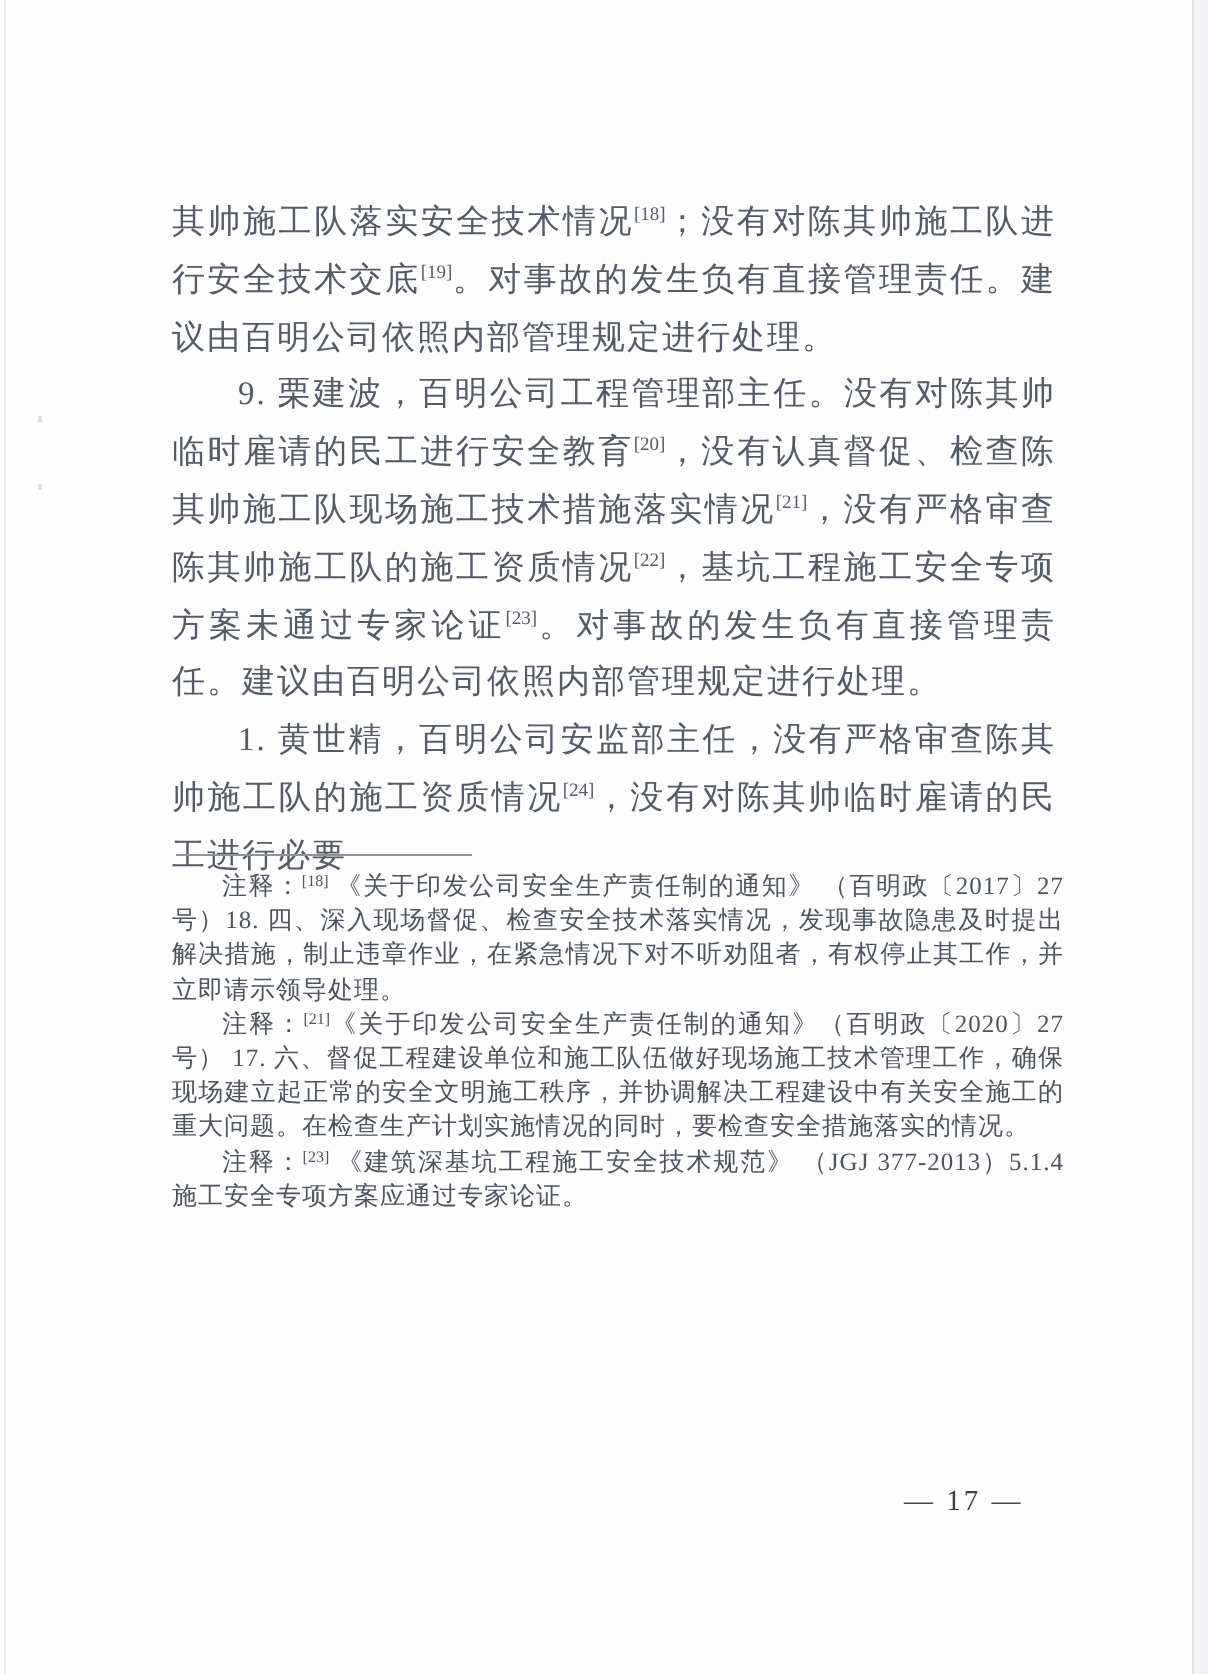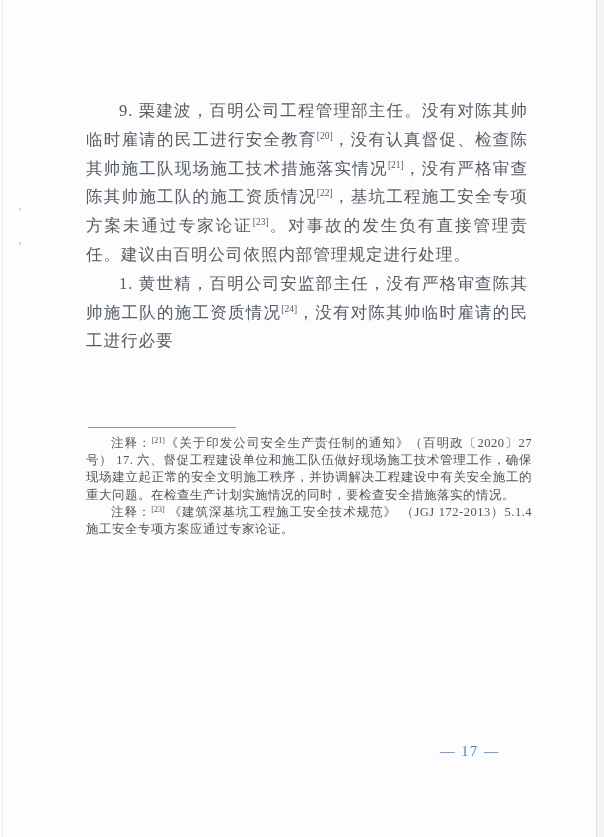--- a/index.html
+++ b/index.html
@@ -49,37 +49,39 @@
     border-top: 1px solid #8f9398;
     margin: 0 0 7px 2px;
   }
   .footnotes p { margin: 0; text-indent: 2em; }
   .footnotes sup {
     font-size: 8px; letter-spacing: 0;
     vertical-align: 4px; line-height: 0;
   }
 
   .page-number {
-    position: absolute; left: 440px; top: 743px;
-    font-size: 14.5px; color: #3b82f6; letter-spacing: 1.5px;
+    position: absolute; left: 452px; top: 743px;
+    font-size: 14.5px; color: #404040; letter-spacing: 1.5px;
     font-family: "Liberation Serif", "DejaVu Serif", serif;
   }
 </style>
 </head>
 <body>
 
 <div class="edge-left"></div>
 <div class="edge-right-strip"></div>
 <div class="speck s1"></div>
 <div class="speck s2"></div>
 
 <div class="body-text">
+  <p><span>其帅施工队落实安全技术情况</span><sup>[18]</sup><span>；没有对陈其帅施工队进行安全技术交底</span><sup>[19]</sup><span>。对事故的发生负有直接管理责任。建议由百明公司依照内部管理规定进行处理。</span></p>
   <p class="indent"><span>9. 栗建波，百明公司工程管理部主任。没有对陈其帅临时雇请的民工进行安全教育</span><sup>[20]</sup><span>，没有认真督促、检查陈其帅施工队现场施工技术措施落实情况</span><sup>[21]</sup><span>，没有严格审查陈其帅施工队的施工资质情况</span><sup>[22]</sup><span>，基坑工程施工安全专项方案未通过专家论证</span><sup>[23]</sup><span>。对事故的发生负有直接管理责任。建议由百明公司依照内部管理规定进行处理。</span></p>
   <p class="indent"><span>1. 黄世精，百明公司安监部主任，没有严格审查陈其帅施工队的施工资质情况</span><sup>[24]</sup><span>，没有对陈其帅临时雇请的民工进行必要</span></p>
 </div>
 
 <div class="footnotes">
   <div class="fn-separator"></div>
+  <p><span>注释：</span><sup>[18]</sup><span> 《关于印发公司安全生产责任制的通知》 （百明政〔2017〕27 号）18. 四、深入现场督促、检查安全技术落实情况，发现事故隐患及时提出解决措施，制止违章作业，在紧急情况下对不听劝阻者，有权停止其工作，并立即请示领导处理。</span></p>
   <p><span>注释：</span><sup>[21]</sup><span>《关于印发公司安全生产责任制的通知》（百明政〔2020〕27 号） 17. 六、督促工程建设单位和施工队伍做好现场施工技术管理工作，确保现场建立起正常的安全文明施工秩序，并协调解决工程建设中有关安全施工的重大问题。在检查生产计划实施情况的同时，要检查安全措施落实的情况。</span></p>
-  <p><span>注释：</span><sup>[23]</sup><span> 《建筑深基坑工程施工安全技术规范》 （JGJ 172-2013）5.1.4  施工安全专项方案应通过专家论证。</span></p>
+  <p><span>注释：</span><sup>[23]</sup><span> 《建筑深基坑工程施工安全技术规范》 （JGJ 377-2013）5.1.4  施工安全专项方案应通过专家论证。</span></p>
 </div>
 
 <div class="page-number">— 17 —</div>
 
 </body></html>

